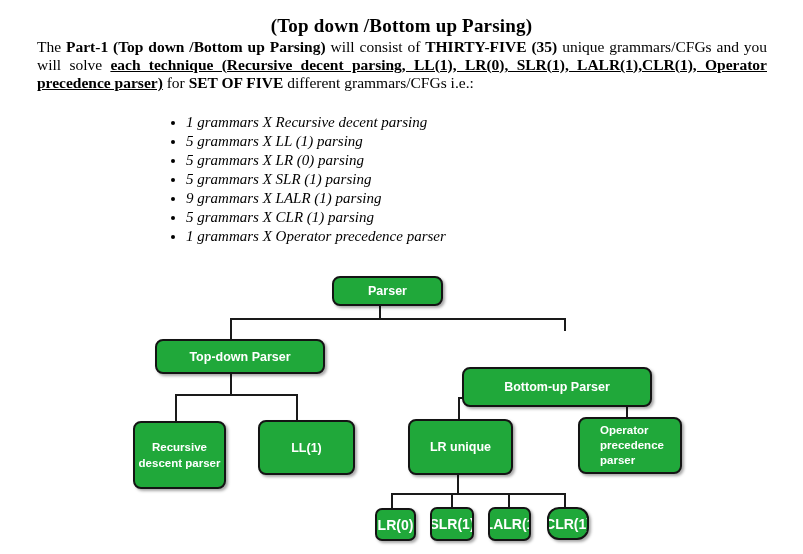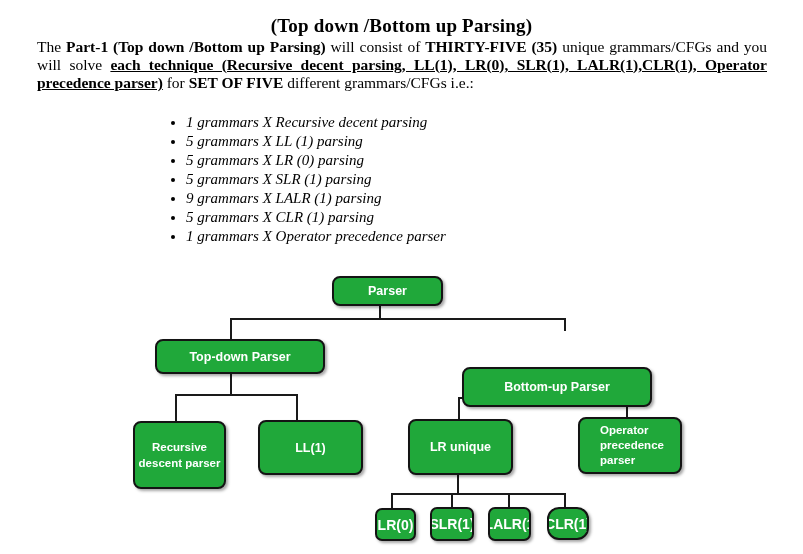--- a/index.html
+++ b/index.html
@@ -44,21 +44,21 @@
     display:flex;align-items:center;justify-content:center;
     text-align:center;white-space:pre-line;line-height:16px;
     box-shadow:2px 2px 3px rgba(0,0,0,0.35);
     overflow:hidden;
   }
   .node.small{border-radius:7px;font-size:14px;line-height:12px;}
   #n-parser{left:332px;top:276px;width:111px;height:30px;}
   #n-topdown{left:155px;top:339px;width:170px;height:35px;}
   #n-bottomup{left:462px;top:330px;width:190px;height:40px;margin-top:37px;}
   #n-recursive{left:133px;top:421px;width:93px;height:68px;font-size:11.5px;}
-  #n-ll1{left:258px;top:420px;width:105px;height:55px;}
+  #n-ll1{left:258px;top:420px;width:97px;height:55px;}
   #n-lrparser{left:408px;top:419px;width:105px;height:56px;}
   #n-operator{
     left:578px;top:417px;width:104px;height:57px;
     justify-content:flex-start;text-align:left;padding-left:20px;
     font-size:11.5px;line-height:15px;
   }
   #n-lr0{left:375px;top:508px;width:41px;height:33px;}
   #n-slr1{left:430px;top:507px;width:44px;height:34px;}
   #n-lalr1{left:488px;top:507px;width:43px;height:34px;}
   #n-clr1{left:547px;top:507px;width:42px;height:33px;border-radius:12px;}

